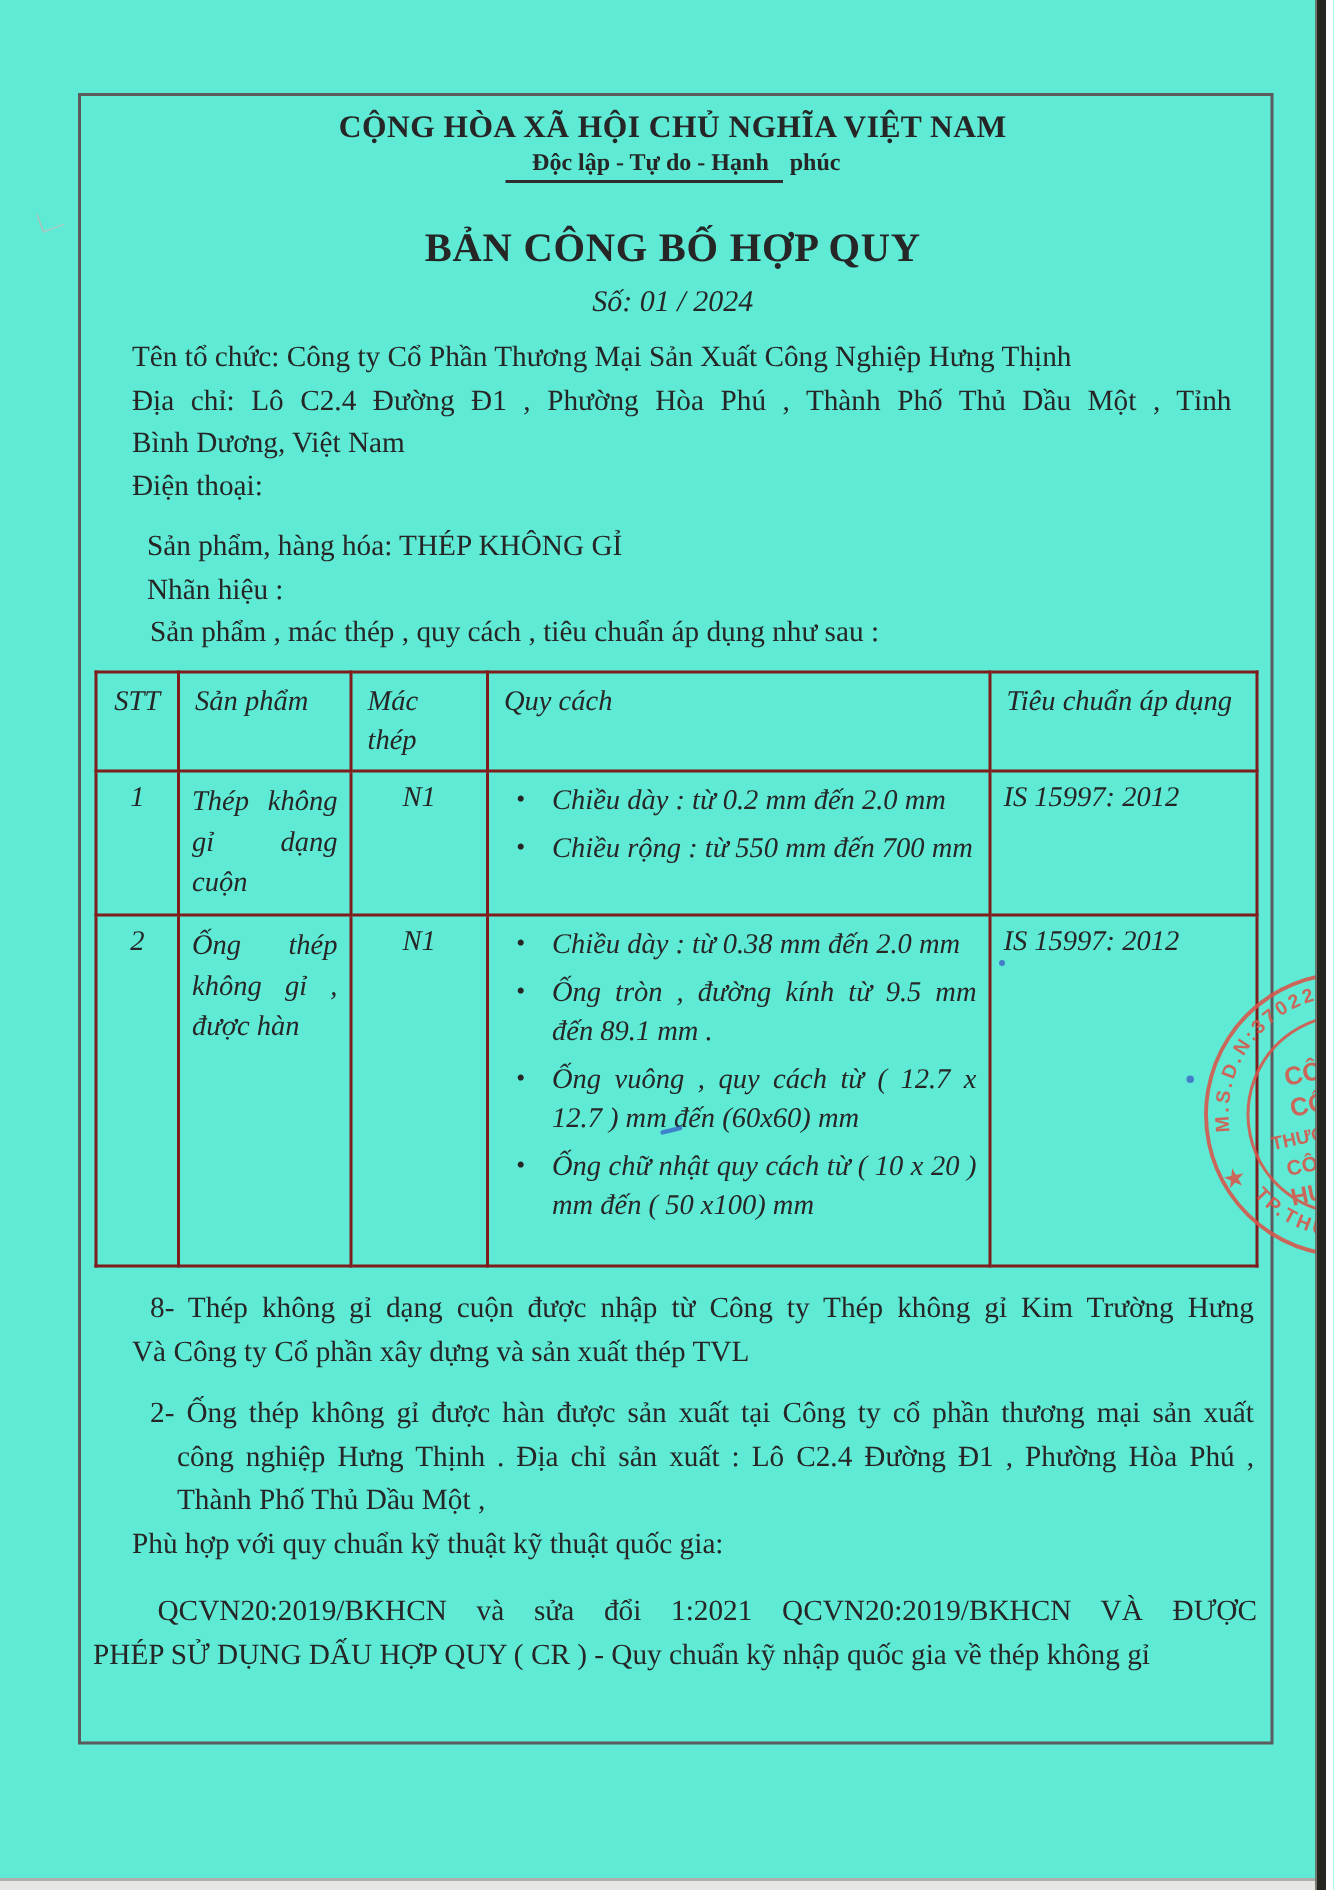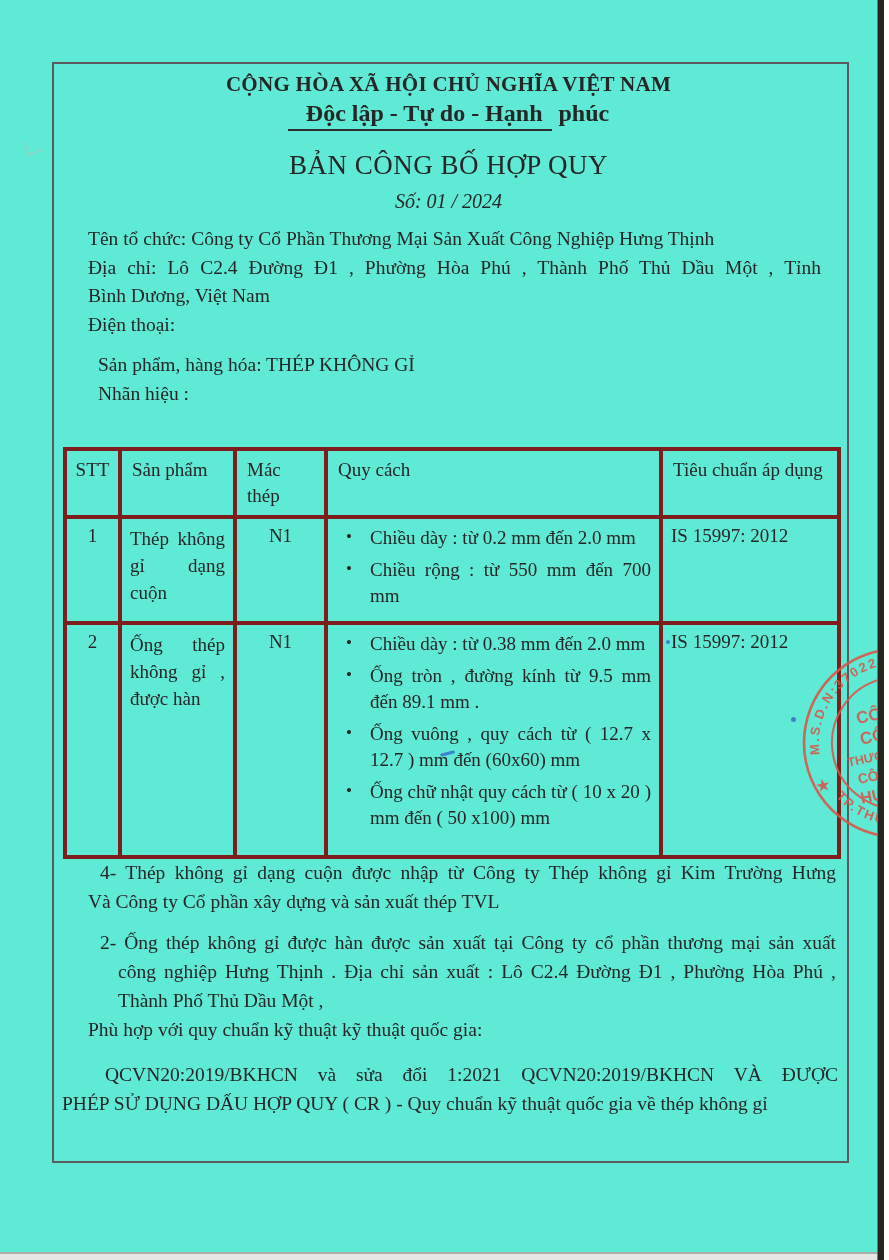--- a/index.html
+++ b/index.html
@@ -14,39 +14,39 @@
   .edge-bottom{position:absolute; left:0; top:1252px; width:889px; height:8px;
     background:#e6e6e2; border-top:2px solid #adadab; z-index:5;}
   .pencil-mark{position:absolute; left:26px; top:140px; width:14px; height:12px;
     border-left:1px solid #b9b9b4; border-bottom:1px solid #c4c4bf; transform:rotate(-20deg); opacity:.8;}
   
   .doc-frame{position:absolute; left:52px; top:62px; width:793px; height:1097px;
     border:2px solid #5b5b5d;}
   
   .hdr{position:absolute; left:52px; width:793px; text-align:center; white-space:nowrap;}
   .country{top:72px; font-size:21px; font-weight:bold; letter-spacing:.3px;}
-  .motto{top:100px; font-size:24px; font-weight:bold;}
+  .motto{top:100px; font-size:16px; font-weight:bold;}
   .motto-ul{border-bottom:2px solid #2e2e2e; padding:0 10px 3px 18px;}
-  .title{top:150px; font-size:27px; font-weight:normal; letter-spacing:.5px;}
+  .title{top:150px; font-size:27px; font-weight:bold; letter-spacing:.5px;}
   .docnum{top:190px; font-size:20px;font-style:italic;}
   
   .org{position:absolute; left:88px; top:225px; width:733px; font-size:19.5px; line-height:28.5px;}
   .stretch{text-align:justify; text-align-last:justify;}
   .ind10{padding-left:10px;}
   .ind12{padding-left:12px;}
   .mt12{margin-top:12px;}
   .b{font-weight:normal;}
   
   table.spec{position:absolute; left:63px; top:447px; width:774px;
     border-collapse:collapse; table-layout:fixed; font-size:19px;}
   table.spec col.c1{width:55px;} table.spec col.c2{width:115px;}
   table.spec col.c3{width:91px;} table.spec col.c4{width:335px;}
   table.spec col.c5{width:178px;}
-  table.spec th, table.spec td{border:4px solid #7f1d1d; vertical-align:top;
-    font-weight:normal; padding:6px 8px; overflow:hidden;}
+  table.spec th, table.spec td{border:2px solid #7f1d1d; vertical-align:top;
+    font-weight:normal; padding:6px 8px; overflow:hidden;font-style:italic;}
   table.spec thead th{height:26px; line-height:26px; text-align:left; padding:6px 10px;}
   table.spec thead th.cstt{text-align:center; padding:6px 2px;}
   td.stt{text-align:center;}
   td.grade{text-align:center;}
   td.product{text-align:justify; line-height:27px; padding:8px 8px;}
   td.specs{padding:8px 6px 4px 6px;}
   .bullet-item{position:relative; padding-left:34px; margin-bottom:6px;
     line-height:26px; text-align:justify;}
   .dot{position:absolute; left:10px; top:-1px; font-size:17px;}
   tr.r1{height:96px;} tr.r2{height:234px;} 
@@ -79,20 +79,21 @@
   <div class="hdr title">BẢN CÔNG BỐ HỢP QUY</div>
   <div class="hdr docnum">Số: 01 / 2024</div>
 
   <div class="org">
     <div>Tên tổ chức: Công ty Cổ Phần Thương Mại Sản Xuất Công Nghiệp Hưng Thịnh</div>
     <div class="stretch">Địa chỉ: Lô C2.4 Đường Đ1 , Phường Hòa Phú , Thành Phố Thủ Dầu Một , Tỉnh</div>
     <div>Bình Dương, Việt Nam</div>
     <div>Điện thoại:</div>
     <div class="ind10 mt12"><span>Sản phẩm, hàng hóa: </span><span class="b">THÉP KHÔNG GỈ</span></div>
     <div class="ind10">Nhãn hiệu :</div>
+    <div class="ind12">Sản phẩm , mác thép , quy cách , tiêu chuẩn áp dụng như sau :</div>
   </div>
 
   <table class="spec">
     <colgroup>
         <col class="c1">
         <col class="c2">
         <col class="c3">
         <col class="c4">
         <col class="c5">
       </colgroup>
@@ -125,30 +126,30 @@
           <div class="bullet-item"><span class="dot">•</span><span>Ống tròn , đường kính từ 9.5 mm đến 89.1 mm .</span></div>
           <div class="bullet-item"><span class="dot">•</span><span>Ống vuông , quy cách từ ( 12.7 x 12.7 ) mm đến (60x60) mm</span></div>
           <div class="bullet-item"><span class="dot">•</span><span>Ống chữ nhật quy cách từ ( 10 x 20 ) mm đến ( 50 x100) mm</span></div>
         </td>
         <td>IS 15997: 2012</td>
       </tr>
     </tbody>
   </table>
 
   <div class="notes">
-    <div class="stretch ind12">4- Thép không gỉ dạng cuộn được nhập từ Công ty Thép không gỉ Kim Trường Hưng</div>
+    <div class="stretch ind12">8- Thép không gỉ dạng cuộn được nhập từ Công ty Thép không gỉ Kim Trường Hưng</div>
     <div>Và Công ty Cổ phần xây dựng và sản xuất thép TVL</div>
     <div class="stretch ind12 mt12">2- Ống thép không gỉ được hàn được sản xuất tại Công ty cổ phần thương mại sản xuất</div>
     <div class="stretch n2l">công nghiệp Hưng Thịnh . Địa chỉ sản xuất : Lô C2.4 Đường Đ1 , Phường Hòa Phú ,</div>
     <div class="n2l">Thành Phố Thủ Dầu Một ,</div>
     <div>Phù hợp với quy chuẩn kỹ thuật kỹ thuật quốc gia:</div>
   </div>
   <div class="qcvn">
     <div class="stretch qcvn-l1">QCVN20:2019/BKHCN và sửa đổi 1:2021 QCVN20:2019/BKHCN VÀ ĐƯỢC</div>
-    <div>PHÉP SỬ DỤNG DẤU HỢP QUY ( CR ) -  Quy chuẩn kỹ thuật quốc gia về thép không gỉ</div>
+    <div>PHÉP SỬ DỤNG DẤU HỢP QUY ( CR ) -  Quy chuẩn kỹ nhập quốc gia về thép không gỉ</div>
   </div>
 
   <div class="ink-dot" style="left:666px; top:640px; width:4px; height:4px;"></div>
   <div class="ink-dot" style="left:791px; top:717px; width:5px; height:5px;"></div>
   <div class="ink-dash" style="left:440px; top:752px;"></div>
 
   <svg class="stamp" viewBox="0 0 230 230">
     <circle cx="115" cy="115" r="94" fill="none" stroke="#d9564a" stroke-width="2.6"></circle>
     <circle cx="115" cy="115" r="66" fill="none" stroke="#d9564a" stroke-width="2"></circle>
     <defs>

